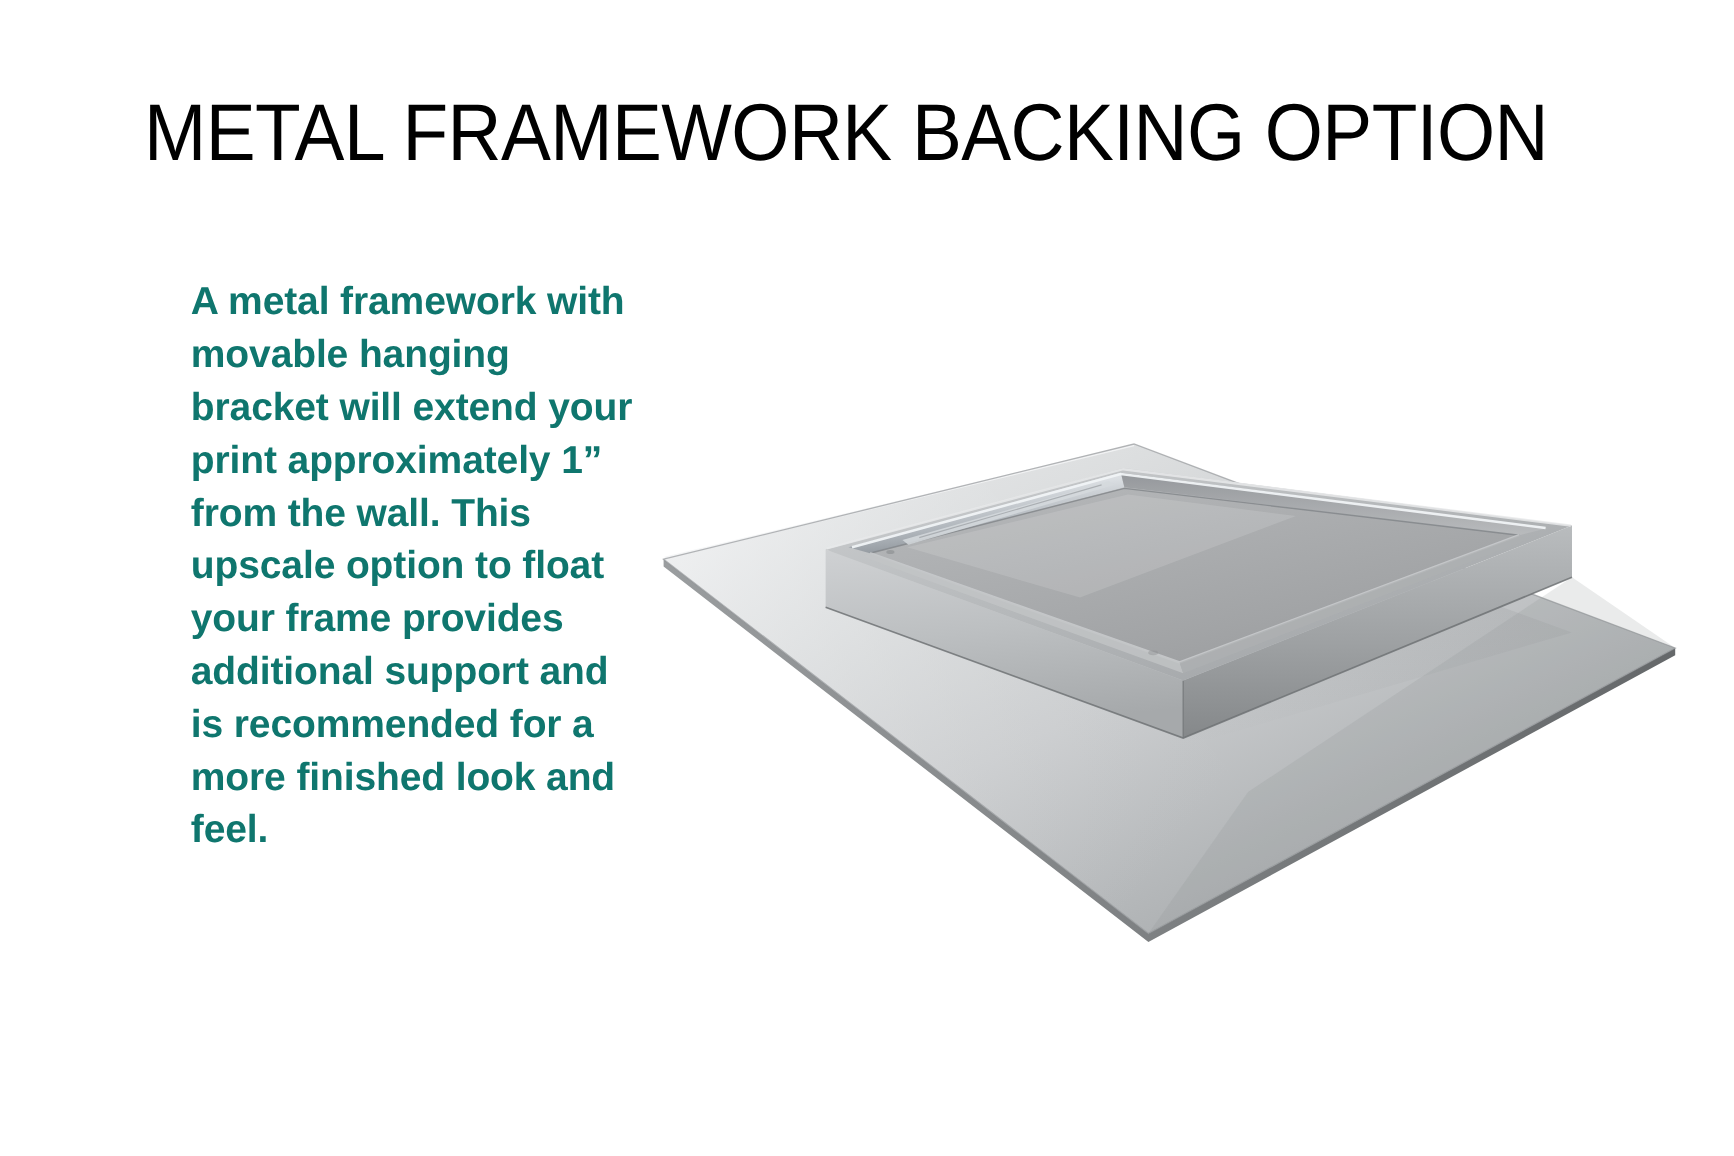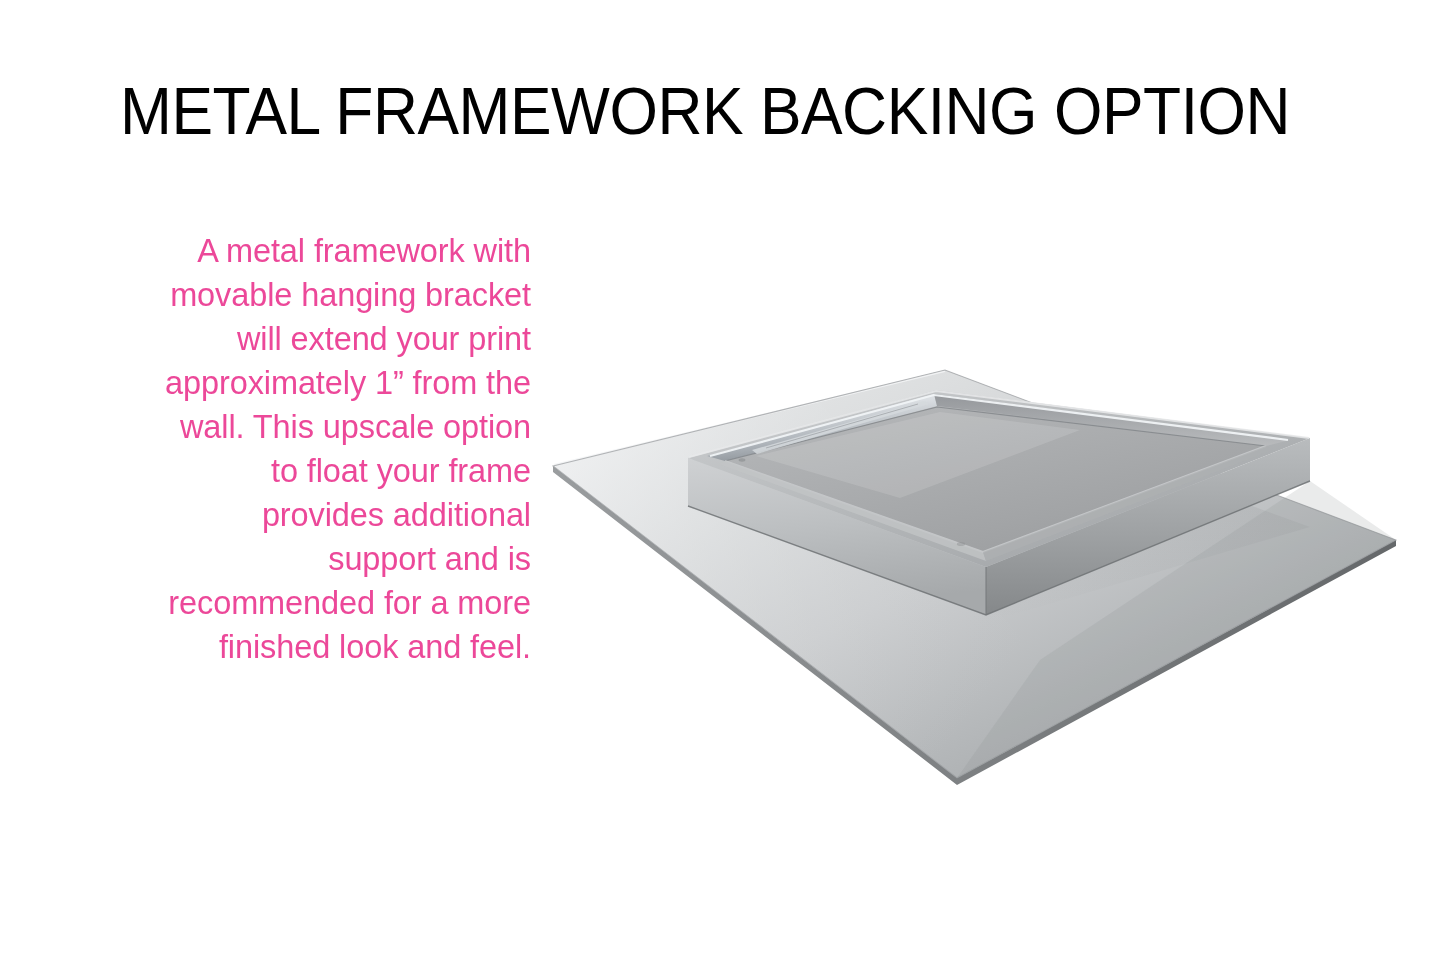--- a/index.html
+++ b/index.html
@@ -39,24 +39,23 @@
   }
 
   
   #body-text {
     position: absolute;
     left: 159px;
     top: 229px;
     width: 372px;
     font-size: 32.5px;
     line-height: 44px;
-    font-weight: 400;
-    color: #ec4899;
+    font-weight: 700;
+    color: #0f766e;
     letter-spacing: -0.1px;
-    text-align: right;
   }
   #body-text p {
     margin: 0;
   }
 
   
   #product-figure {
     position: absolute;
     left: 520px;
     top: 330px;

